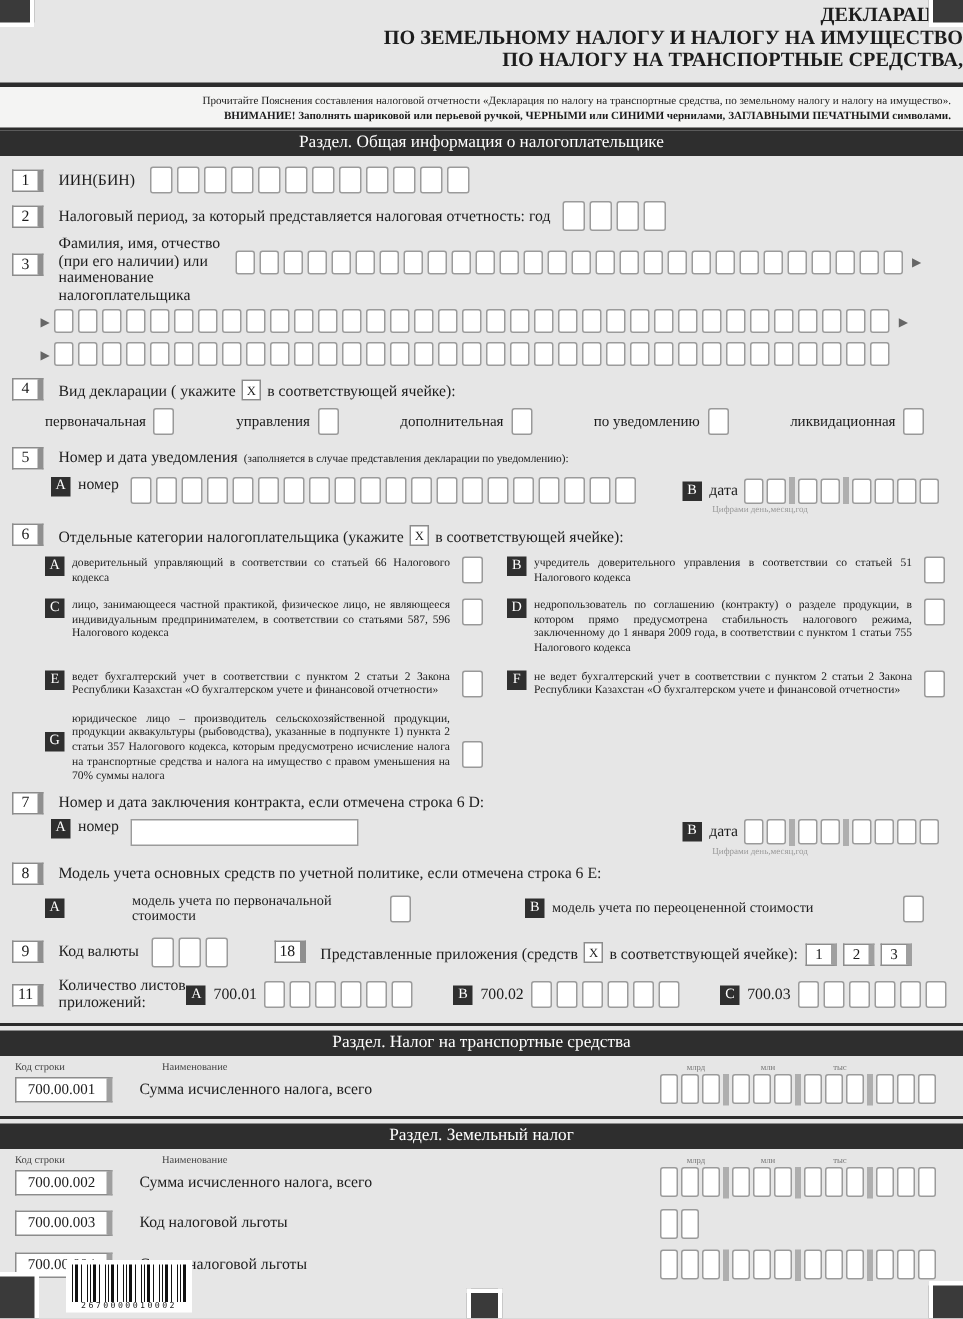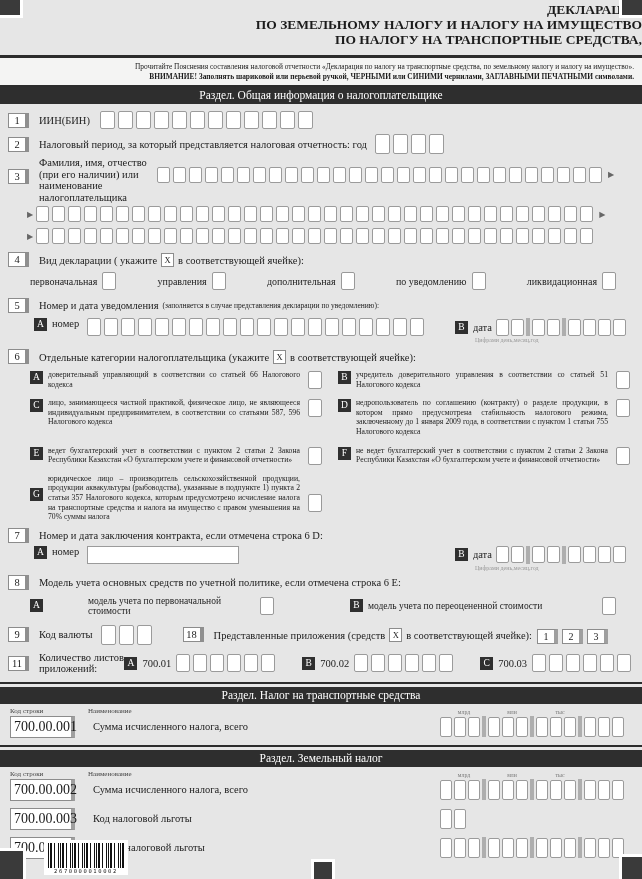--- a/index.html
+++ b/index.html
@@ -64,26 +64,26 @@
   .widebox{background:#fff;border:1px solid #9b9b9b;width:152px;height:18px;box-sizing:border-box;}
 
   .m8{display:flex;align-items:center;margin:6px 26px 0 30px;}
   .m8 .t{font-size:9.5px;}
 
   .appbox{display:inline-block;background:#fff;border:1px solid #8c8c8c;border-right:4px solid #9f9f9f;
           min-width:10px;padding:1px 3px;text-align:center;font-size:10px;margin-right:4px;}
 
   .thead{display:flex;align-items:flex-end;margin:3px 8px 1px 10px;font-size:7px;color:#444;}
   .thead .cc{width:78px;}
-  .thead .nn{flex:1;}
+  .thead .nn{flex:1;margin-left:20px;}
   .scales{width:188px;display:flex;margin-right:6px;}
   .scales span{width:48px;text-align:center;font-size:5.8px;color:#777;}
   .trow{display:flex;align-items:center;margin:1px 8px 7px 10px;}
   .codebox{flex:none;background:#fff;border:1px solid #8c8c8c;border-right:4px solid #9f9f9f;
-           padding:2px 3px;font-size:14px;width:54px;}
+           padding:2px 3px;font-size:10px;width:54px;text-align:center;}
   .rname{font-size:10.5px;margin-left:18px;}
   .amount{width:188px;margin-left:auto;margin-right:6px;display:flex;align-items:center;}
 
   .barcode{position:absolute;left:44px;bottom:4px;width:76px;background:#fff;padding:3px 4px 1px;text-align:center;}
   .bars{height:25px;background:repeating-linear-gradient(90deg,#111 0px,#111 1px,#fff 1px,#fff 2px,
         #111 2px,#111 4px,#fff 4px,#fff 6px,#111 6px,#111 7px,#fff 7px,#fff 10px,#111 10px,#111 11px,#fff 11px,#fff 12px);}
   .bdigits{font-family:"DejaVu Sans Mono",monospace;font-size:5.5px;letter-spacing:1.6px;color:#222;}
 </style>
 </head>
 <body>

